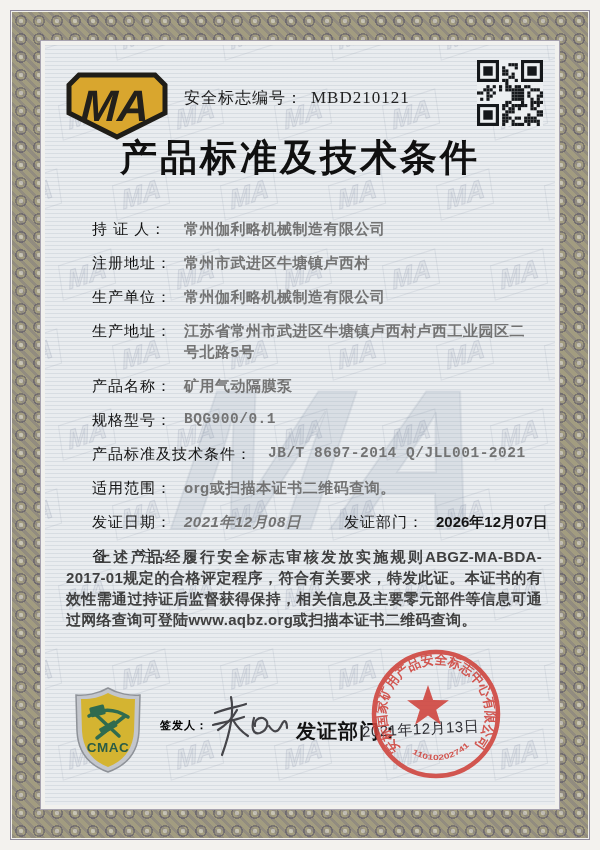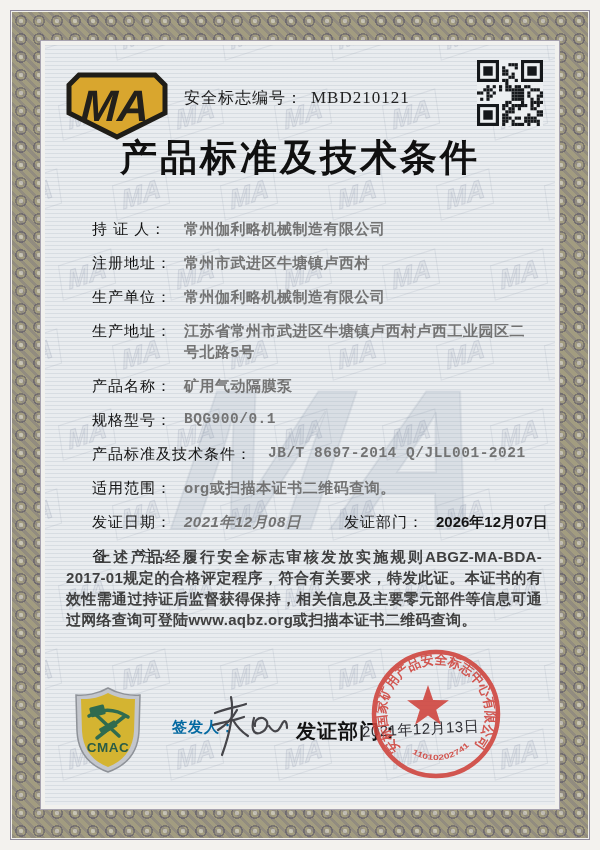--- a/index.html
+++ b/index.html
@@ -50,21 +50,21 @@
   .value.mono{font-family:"Liberation Mono","DejaVu Sans Mono",monospace;font-weight:700;font-size:14.5px;}
   .field-row .label2{display:inline-block;margin-left:30px;letter-spacing:1px;}
   .field-row .value2{display:inline-block;margin-left:12px;font-weight:600;}
   .field-row .value.date{width:130px;font-style:italic;}
 
   .statement{position:absolute;left:66px;right:58px;top:546px;font-size:15px;
     font-weight:700;line-height:21px;color:#404040;text-align:justify;
     text-indent:2em;letter-spacing:.3px;}
 
   .shield{position:absolute;left:73px;top:686px;width:70px;height:88px;}
-  .signer{position:absolute;left:172px;top:718px;font-size:15px;font-weight:700;letter-spacing:1px;color:#0369a1;}
+  .signer{position:absolute;left:160px;top:718px;font-size:11px;font-weight:700;letter-spacing:1px;color:#000000;}
   .signature{position:absolute;left:203px;top:690px;width:90px;height:72px;}
   .dept{position:absolute;left:296px;top:718px;font-size:20px;font-weight:700;letter-spacing:1px;color:#111;}
   .stamp-date{position:absolute;left:362px;top:720px;font-size:15px;color:#2e2e33;
     letter-spacing:.5px;transform:rotate(-3deg);z-index:1;}
   .stamp{position:absolute;left:361px;top:639px;width:150px;height:150px;opacity:.88;z-index:2;}
   .stamp text{font-weight:700;}
   .red-fill{fill:var(--stamp-red);}
   .red-stroke{stroke:var(--stamp-red);}
 </style>
 </head>

